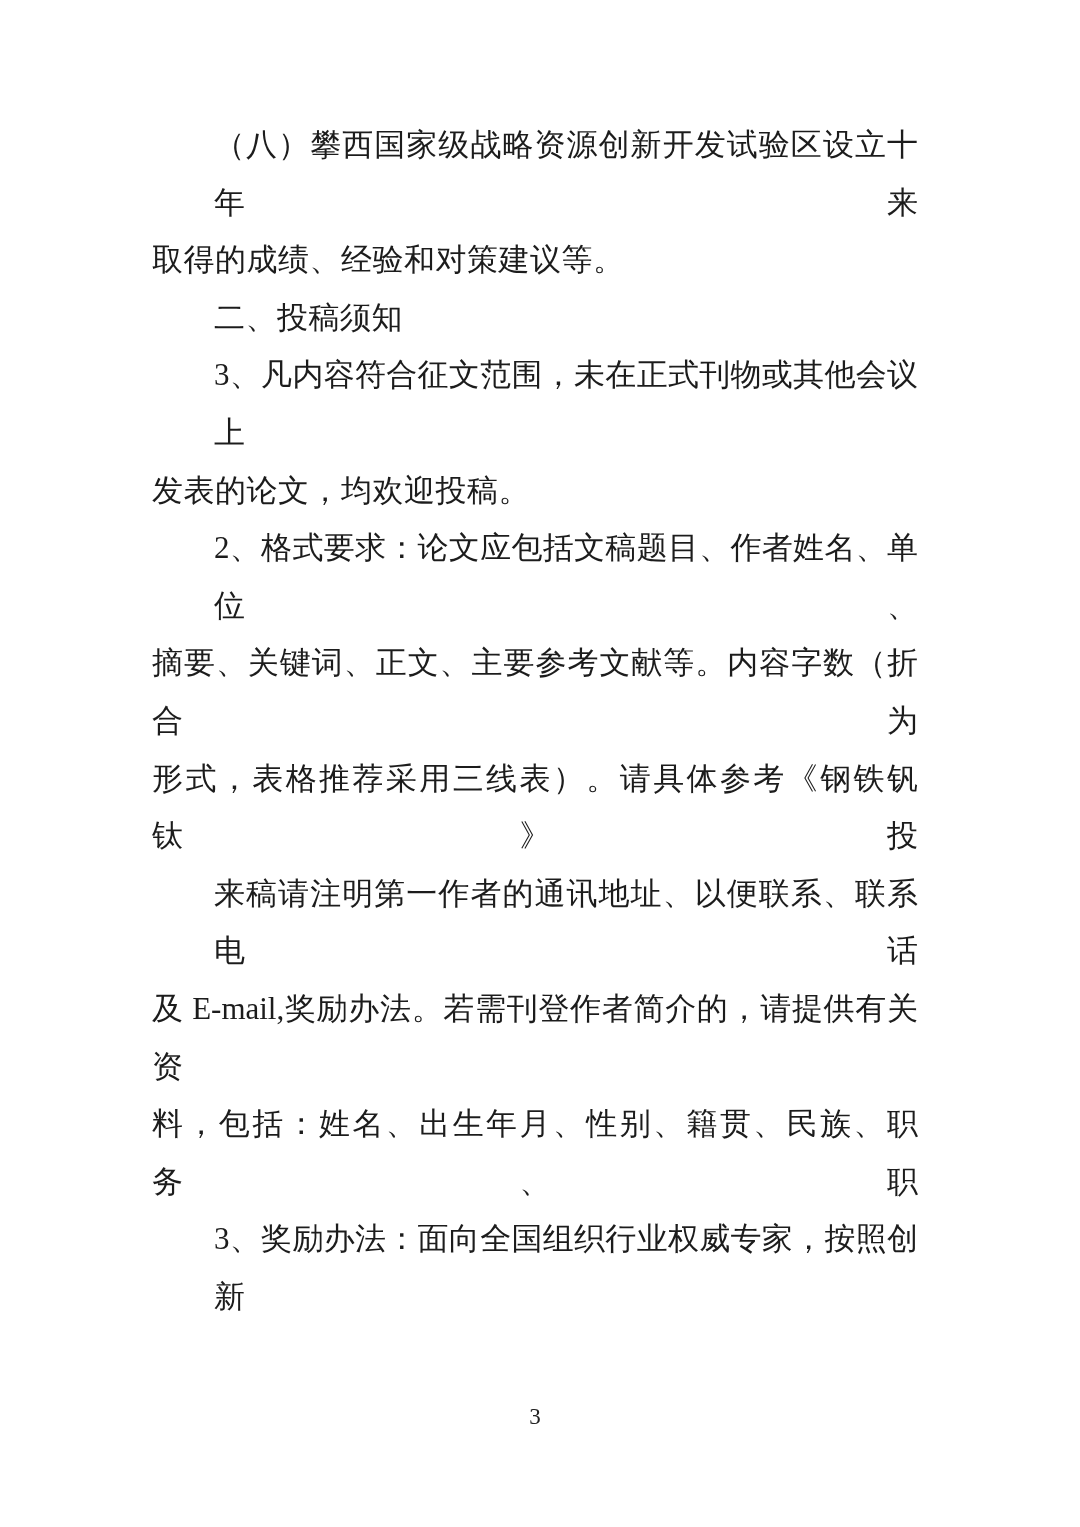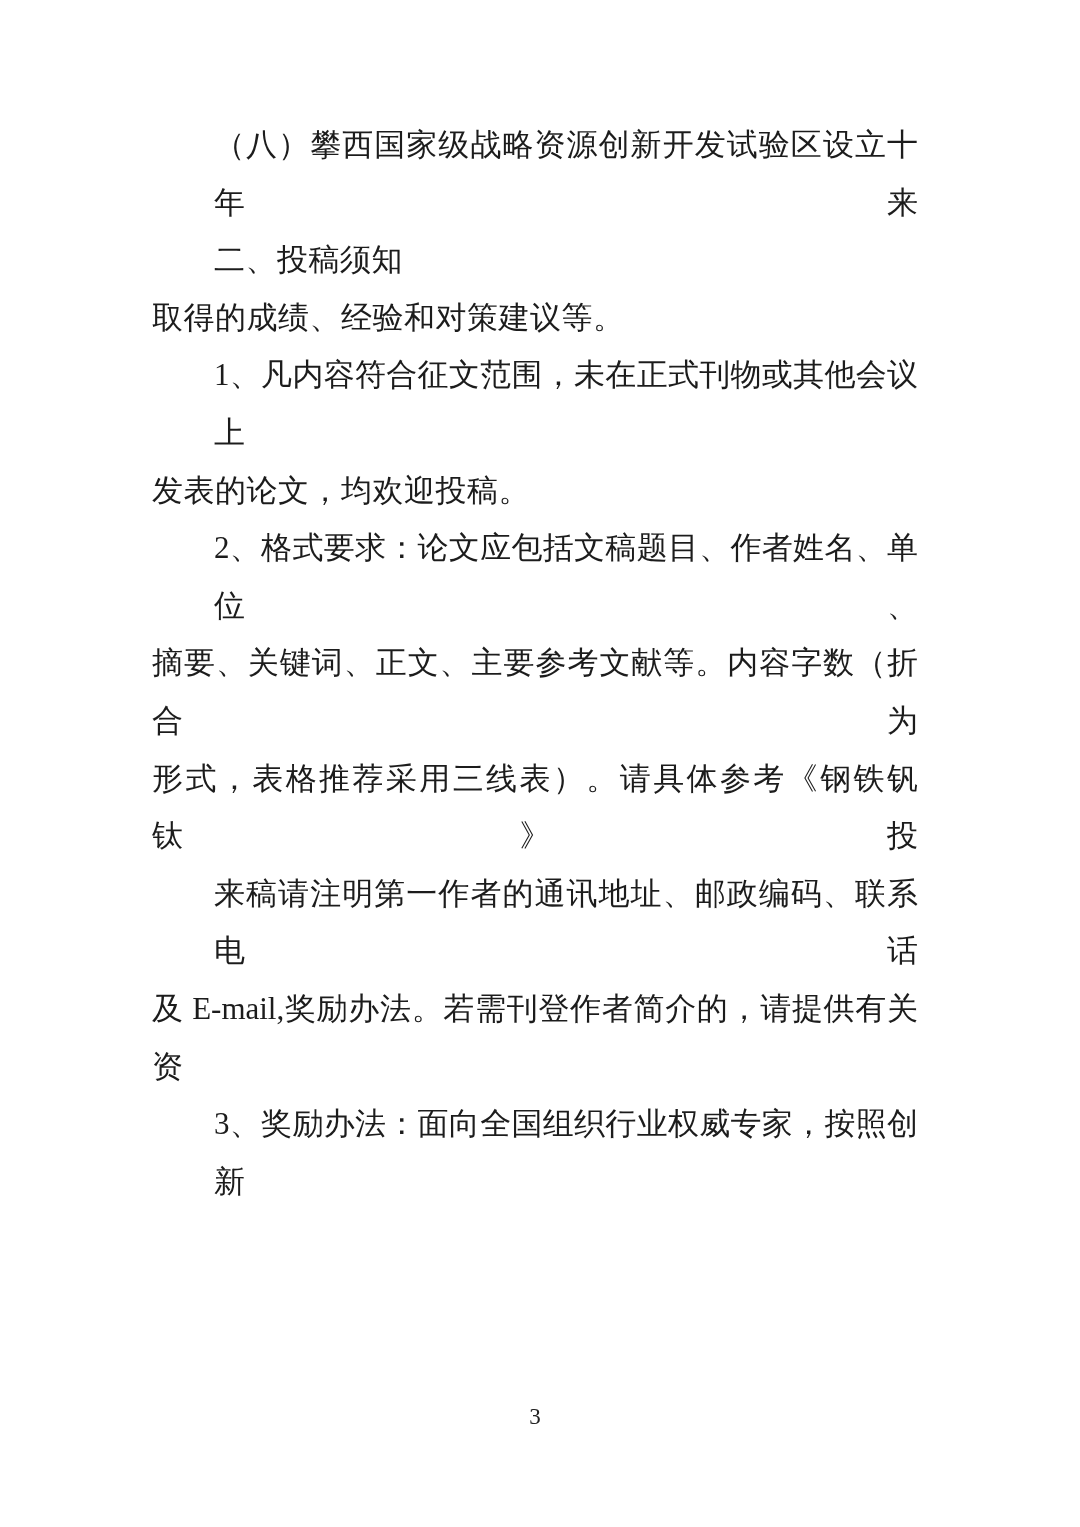--- a/index.html
+++ b/index.html
@@ -46,25 +46,26 @@
     font-size: 23px;
     color: #222222;
   }
 </style>
 </head>
 <body>
 
 <div class="page">
   <div class="doc-body" id="doc-body">
       <div class="text-line indent justify">（八）攀西国家级战略资源创新开发试验区设立十年来</div>
+      <div class="text-line">取得的成绩、经验和对策建议等。</div>
       <div class="text-line indent">二、投稿须知</div>
-      <div class="text-line">取得的成绩、经验和对策建议等。</div>
-      <div class="text-line indent justify">1、凡内容符合征文范围，未在正式刊物或其他会议上</div>
+      <div class="text-line indent justify">3、凡内容符合征文范围，未在正式刊物或其他会议上</div>
       <div class="text-line">发表的论文，均欢迎投稿。</div>
       <div class="text-line indent justify">2、格式要求：论文应包括文稿题目、作者姓名、单位、</div>
       <div class="text-line justify">摘要、关键词、正文、主要参考文献等。内容字数（折合为</div>
       <div class="text-line justify">形式，表格推荐采用三线表）。请具体参考《钢铁钒钛》投</div>
-      <div class="text-line indent justify">来稿请注明第一作者的通讯地址、邮政编码、联系电话</div>
+      <div class="text-line indent justify">来稿请注明第一作者的通讯地址、以便联系、联系电话</div>
       <div class="text-line justify">及 E-mail,奖励办法。若需刊登作者简介的，请提供有关资</div>
+      <div class="text-line justify">料，包括：姓名、出生年月、性别、籍贯、民族、职务、职</div>
       <div class="text-line indent justify">3、奖励办法：面向全国组织行业权威专家，按照创新</div>
     </div>
   <div class="page-footer">3</div>
 </div>
 
 </body></html>

